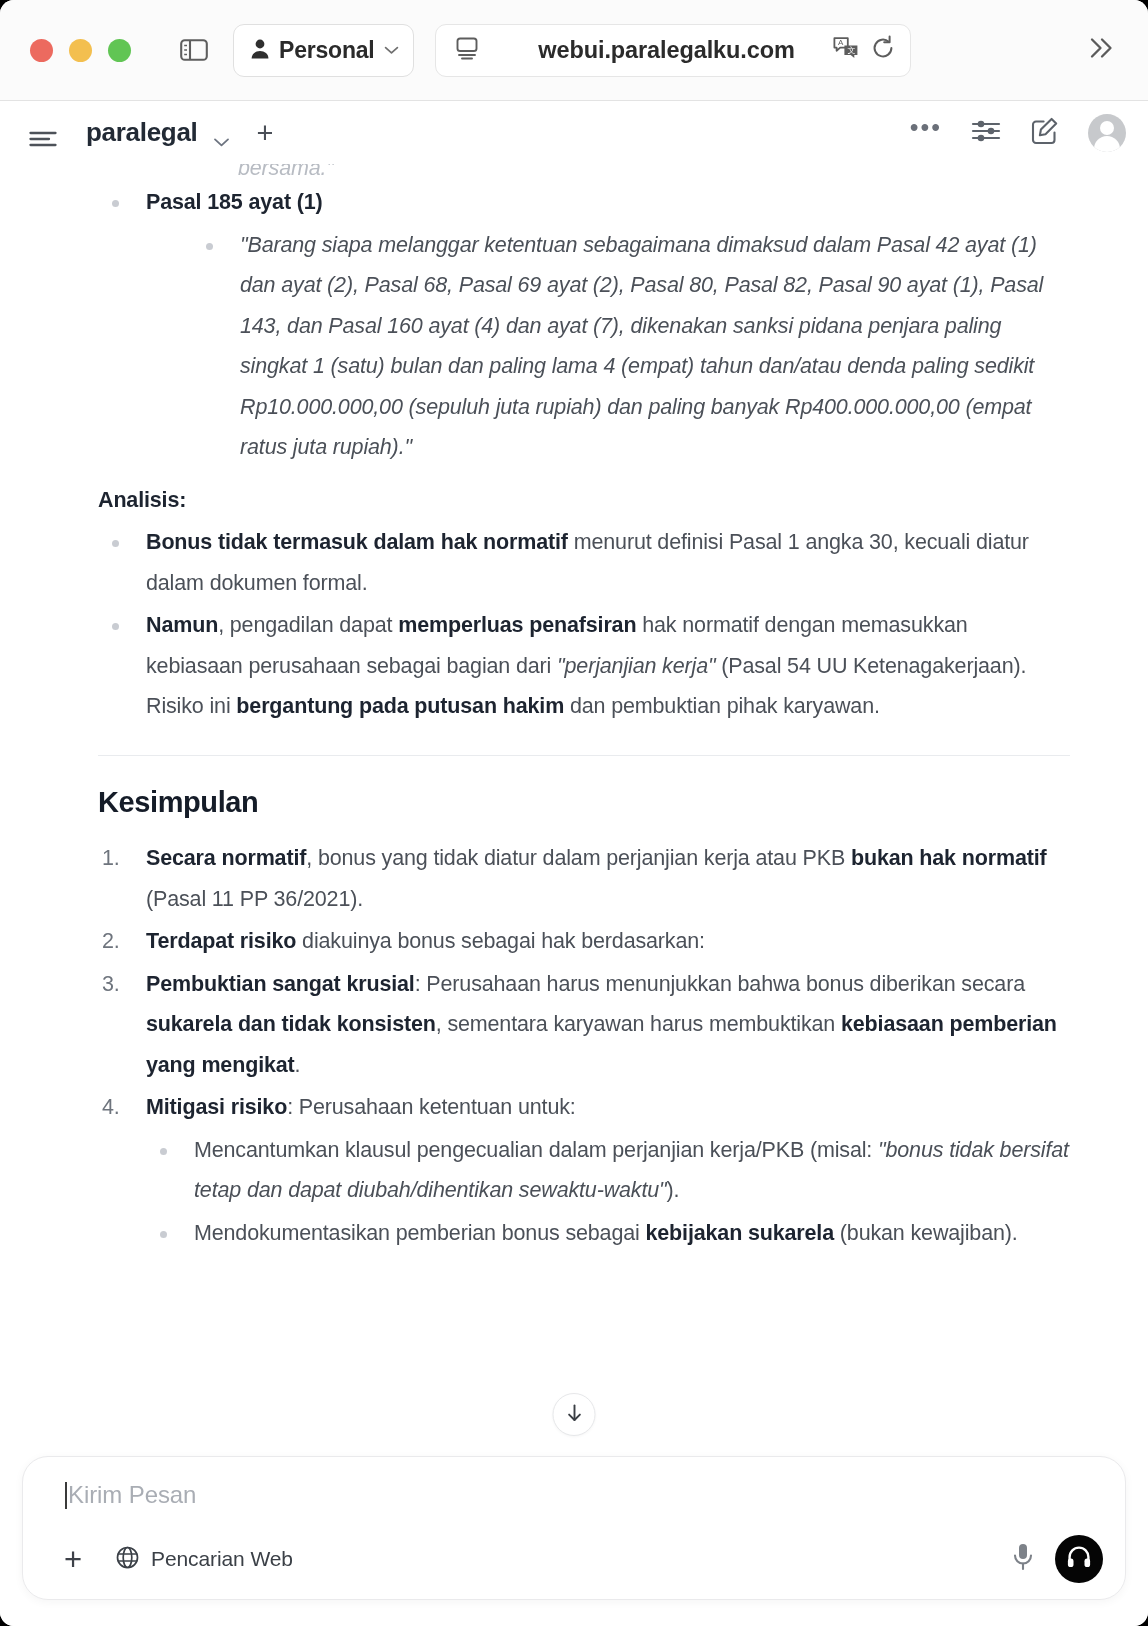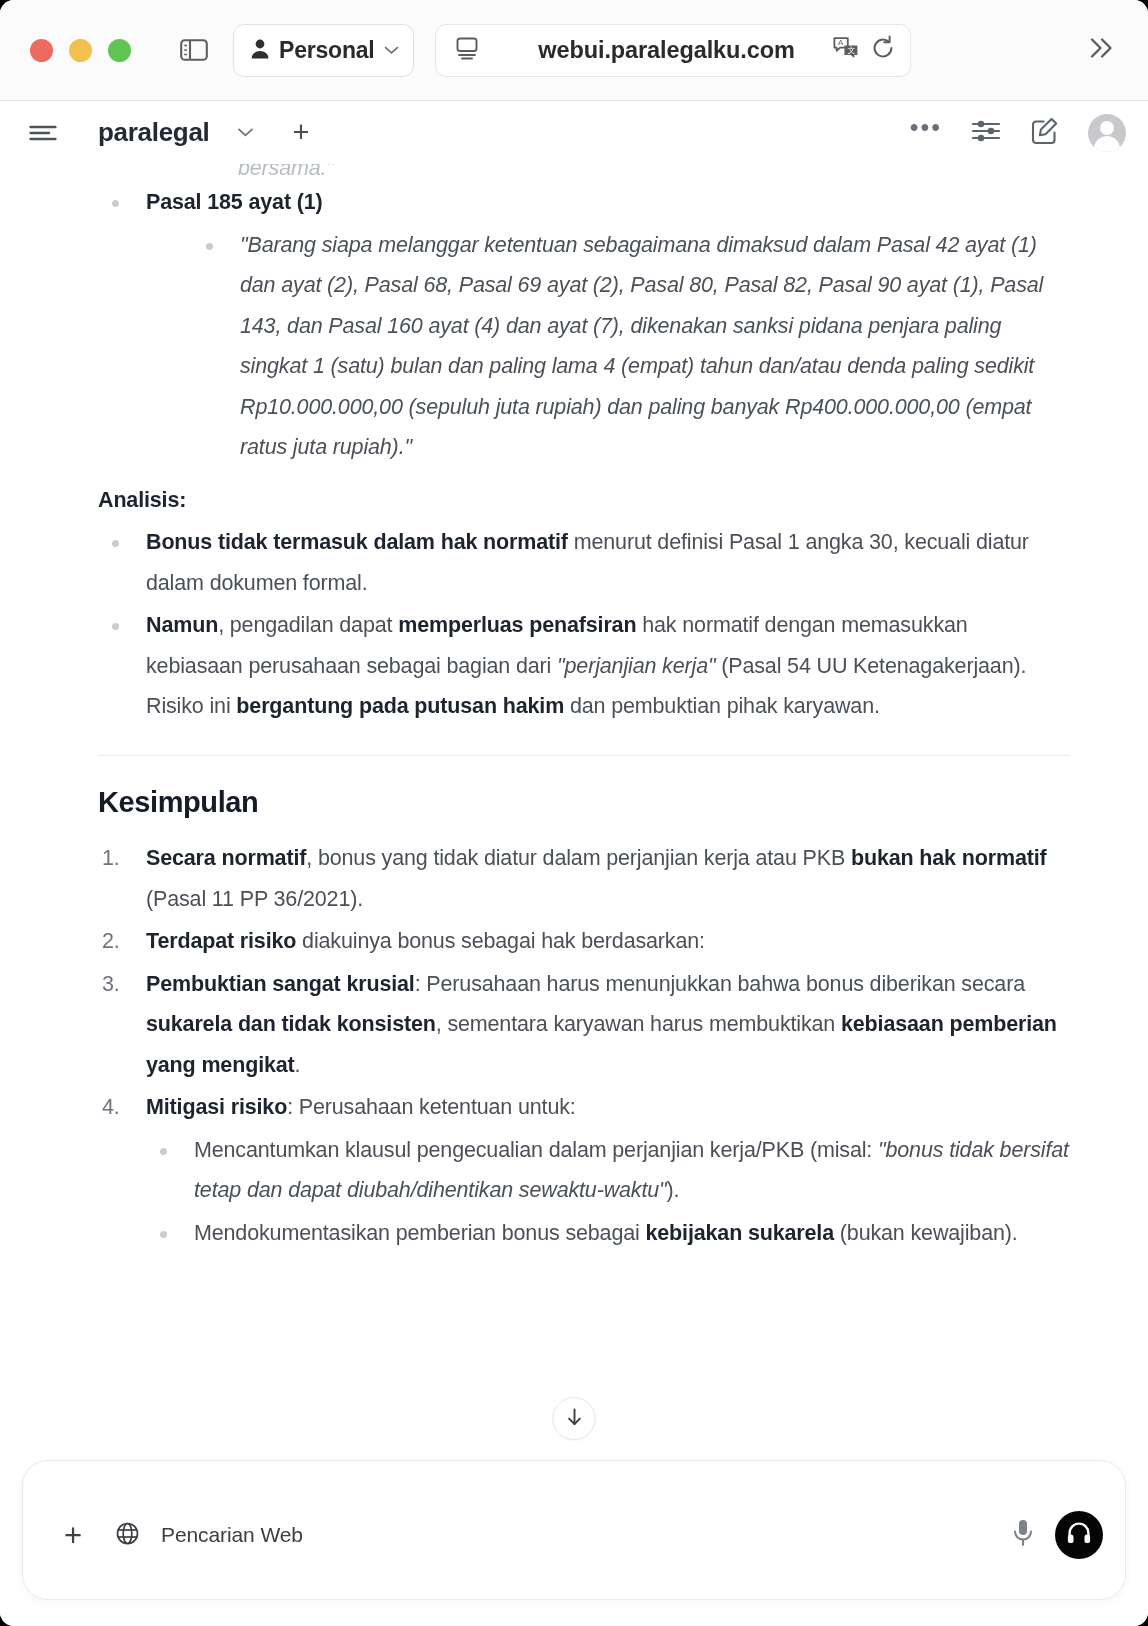--- a/index.html
+++ b/index.html
@@ -100,21 +100,21 @@
   .app-header {
     height: 63px;
     flex: 0 0 63px;
     display: flex;
     align-items: center;
     padding: 0 22px 0 26px;
     background: #ffffff;
     position: relative;
     z-index: 5;
   }
-  .app-header-left { display: flex; align-items: center; gap: 16px; }
+  .app-header-left { display: flex; align-items: flex-end; gap: 4px; }
   .menu-icon { width: 34px; display: flex; align-items: center; justify-content: center; }
   .app-title {
     margin-left: 22px;
     font-size: 26px;
     font-weight: 700;
     color: #222a35;
     letter-spacing: -0.3px;
   }
   .title-chev { margin-left: 12px; display: flex; align-items: center; color: #6d7480; }
   .new-chat-plus {
@@ -294,21 +294,21 @@
     font-size: 31px;
     color: #3d4148;
     line-height: 1;
     font-weight: 300;
     width: 36px;
     text-align: center;
   }
   .web-search {
     display: flex;
     align-items: center;
-    gap: 21px;
+    gap: 11px;
     margin-left: 24px;
   }
   .web-search .txt {
     font-size: 21px;
     color: #3b4047;
     letter-spacing: -0.1px;
   }
   .composer-right {
     margin-left: auto;
     display: flex;
@@ -500,20 +500,24 @@
           <line x1="11" y1="3.5" x2="11" y2="18" stroke="#3b3f45" stroke-width="1.9" stroke-linecap="round"></line>
           <path d="M5.6 12.6 L11 18 L16.4 12.6" stroke="#3b3f45" stroke-width="1.9" stroke-linecap="round" stroke-linejoin="round"></path>
         </svg>
       </span>
     </div>
   </div>
 
   <div class="composer-wrap">
     <div class="composer">
 
+      <div class="composer-input-row">
+        <span class="caret"></span>
+        <span class="placeholder">Kirim Pesan</span>
+      </div>
 
       <div class="composer-actions">
         <span class="plus-btn">+</span>
 
         <span class="web-search">
           <span>
             <svg width="25" height="25" viewBox="0 0 25 25" fill="none">
               <circle cx="12.5" cy="12.5" r="10" stroke="#3b4047" stroke-width="1.7"></circle>
               <ellipse cx="12.5" cy="12.5" rx="4.3" ry="10" stroke="#3b4047" stroke-width="1.7"></ellipse>
               <line x1="2.8" y1="9" x2="22.2" y2="9" stroke="#3b4047" stroke-width="1.7"></line>

